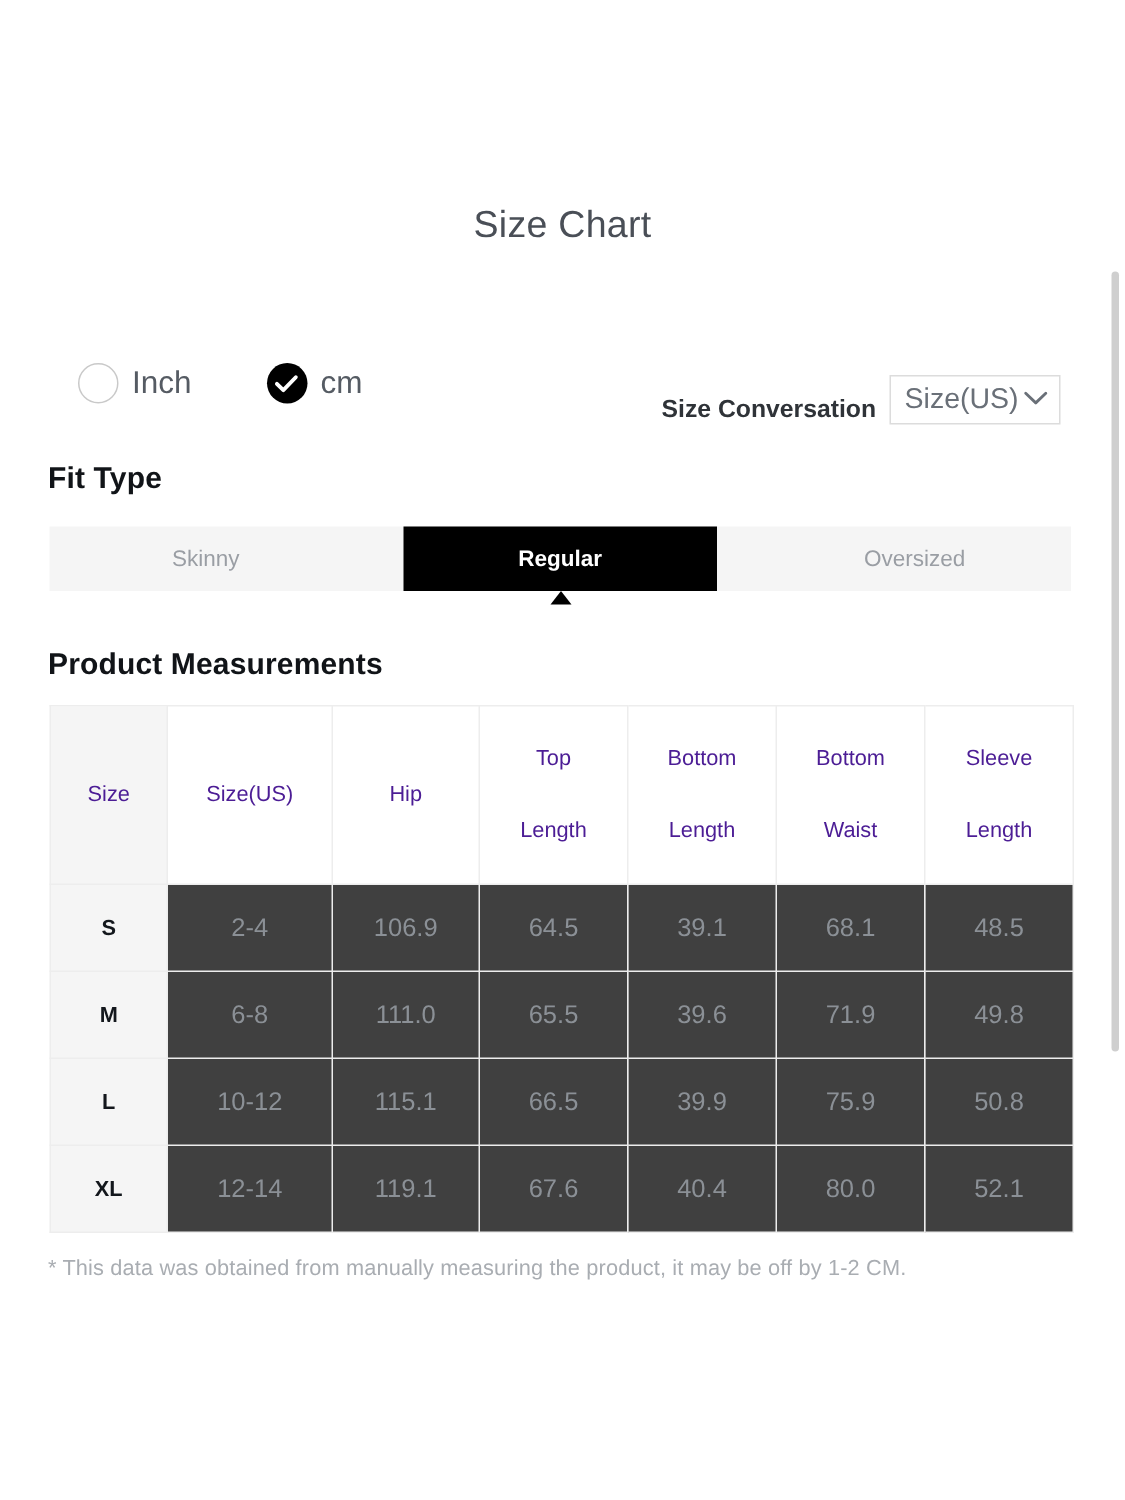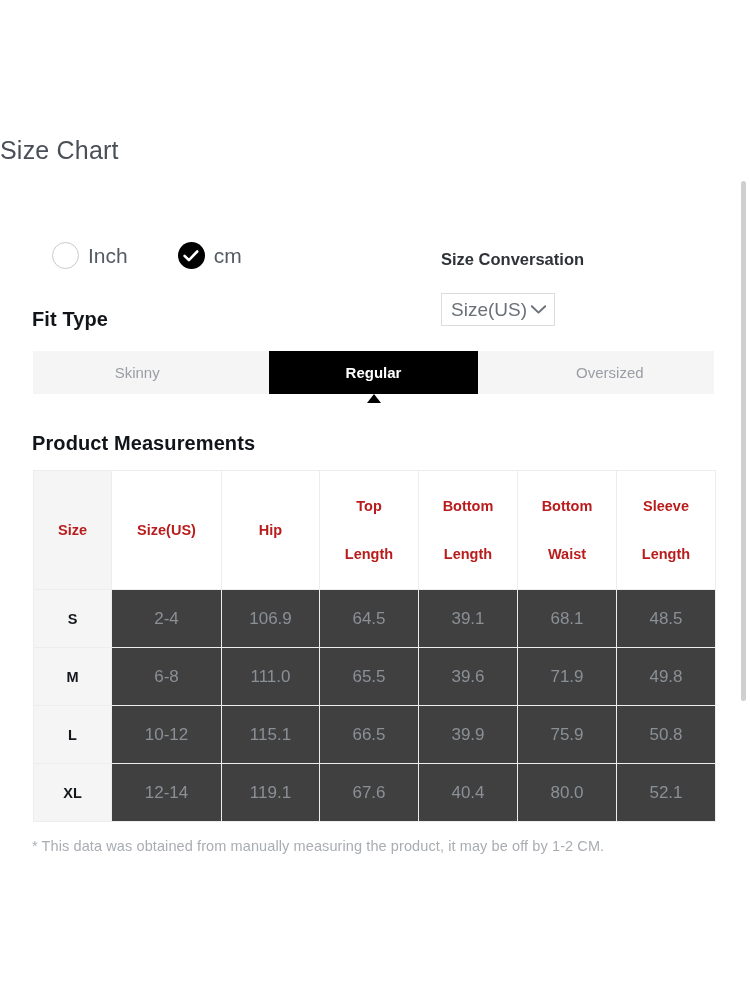--- a/index.html
+++ b/index.html
@@ -23,20 +23,21 @@
     height: 1000px;
     box-sizing: border-box;
   }
 
   
   .chart-title {
     position: absolute;
     top: 136px;
     left: 0;
     width: 750px;
+    text-align: center;
     font-size: 25px;
     color: #4a4f57;
     font-weight: 400;
     letter-spacing: 0.2px;
   }
 
   
   .unit-row {
     position: absolute;
     top: 242px;
@@ -77,23 +78,22 @@
     color: #555b63;
     line-height: 1;
   }
 
   
   .conv-row {
     position: absolute;
     top: 250px;
     left: 441px;
     display: flex;
-    align-items: flex-start;
-    gap: 24px;
-    flex-direction: column;
+    align-items: flex-end;
+    gap: 9px;
   }
   .conv-label {
     font-size: 16.5px;
     font-weight: 700;
     color: #2f3338;
     white-space: nowrap;
   }
   .conv-select {
     box-sizing: border-box;
     border: 1px solid #dcdcdc;
@@ -176,22 +176,22 @@
   }
   .meas-table td, .meas-table th {
     border: 1px solid #ededed;
     text-align: center;
     vertical-align: middle;
     padding: 0;
   }
   .meas-table thead th {
     height: 118px;
     font-size: 14.5px;
-    font-weight: 700;
-    color: #b91c1c;
+    font-weight: 400;
+    color: #4c1d95;
     background: #ffffff;
   }
   .meas-table thead th.size-col {
     background: #f5f5f5;
   }
   .hdr-two-line {
     display: flex;
     flex-direction: column;
     justify-content: center;
     gap: 34px;

